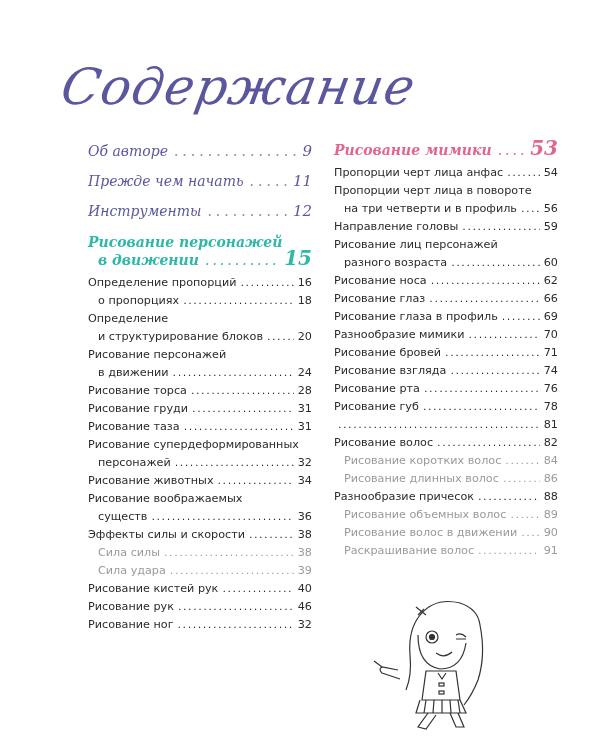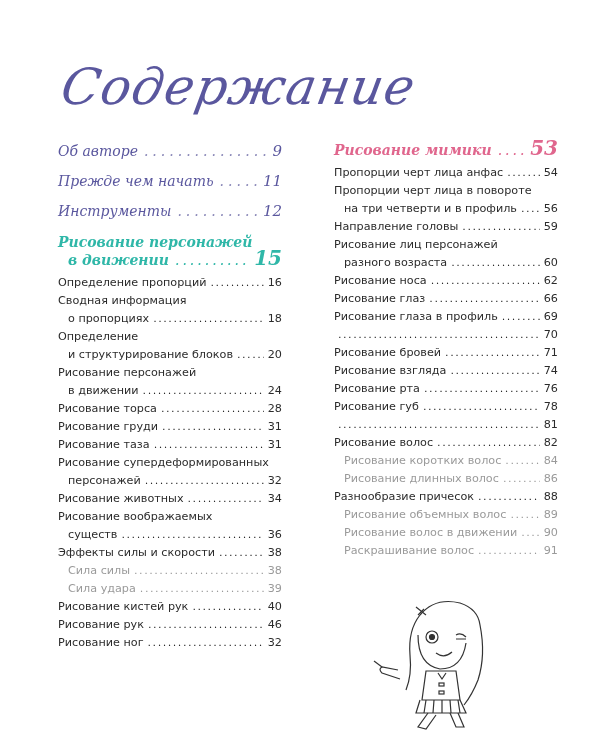--- a/index.html
+++ b/index.html
@@ -2,21 +2,21 @@
 <html><head>
 <meta charset="utf-8">
 <style>
   html, body { margin: 0; padding: 0; background: #ffffff; }
   body { width: 600px; height: 750px; position: relative; overflow: hidden;
          font-family: "DejaVu Sans", "Liberation Sans", sans-serif; color: #2b2b2b; }
   .page-title { position: absolute; left: 62px; top: 58px;
     font-family: "DejaVu Serif", "Liberation Serif", serif; font-style: italic;
     font-size: 50px; color: #5a579e; letter-spacing: 1px; transform: skewX(-10deg); }
   .col { position: absolute; }
-  .col-left { left: 58px; top: 136px; width: 224px; }
+  .col-left { left: 88px; top: 136px; width: 224px; }
   .col-right { left: 334px; top: 140px; width: 224px; }
   .script-entry { display: flex; align-items: baseline;
     font-family: "DejaVu Serif", "Liberation Serif", serif; font-style: italic;
     font-size: 14px; color: #5a579e; height: 30px; line-height: 30px; }
   .script-entry .dots { flex: 1; overflow: hidden; white-space: nowrap; margin: 0 6px;
     letter-spacing: 4px; color: #8a88b8; }
   .script-entry .num { font-size: 15px; }
   .section-head { font-family: "DejaVu Serif", "Liberation Serif", serif; font-style: italic;
     font-size: 14px; font-weight: bold; line-height: 16px; }
   .section-head.teal { color: #2fb7a8; margin-top: 8px; }
@@ -71,21 +71,20 @@
   </div>
   <div class="toc" id="left-toc">
       <div class="item">
         <div class="line">
           <span class="t">Определение пропорций</span>
           <span class="dots">..................................................</span>
           <span class="num">16</span>
         </div>
       </div>
       <div class="item">
-        <div>Сводная информация</div>
         <div class="line cont">
           <span class="t">о пропорциях</span>
           <span class="dots">..................................................</span>
           <span class="num">18</span>
         </div>
       </div>
       <div class="item">
         <div>Определение</div>
         <div class="line cont">
           <span class="t">и структурирование блоков</span>
@@ -245,20 +244,21 @@
       </div>
       <div class="item">
         <div class="line">
           <span class="t">Рисование глаза в профиль</span>
           <span class="dots">..................................................</span>
           <span class="num">69</span>
         </div>
       </div>
       <div class="item">
         <div class="line">
+          <span class="t">Разнообразие мимики</span>
           <span class="dots">..................................................</span>
           <span class="num">70</span>
         </div>
       </div>
       <div class="item">
         <div class="line">
           <span class="t">Рисование бровей</span>
           <span class="dots">..................................................</span>
           <span class="num">71</span>
         </div>

